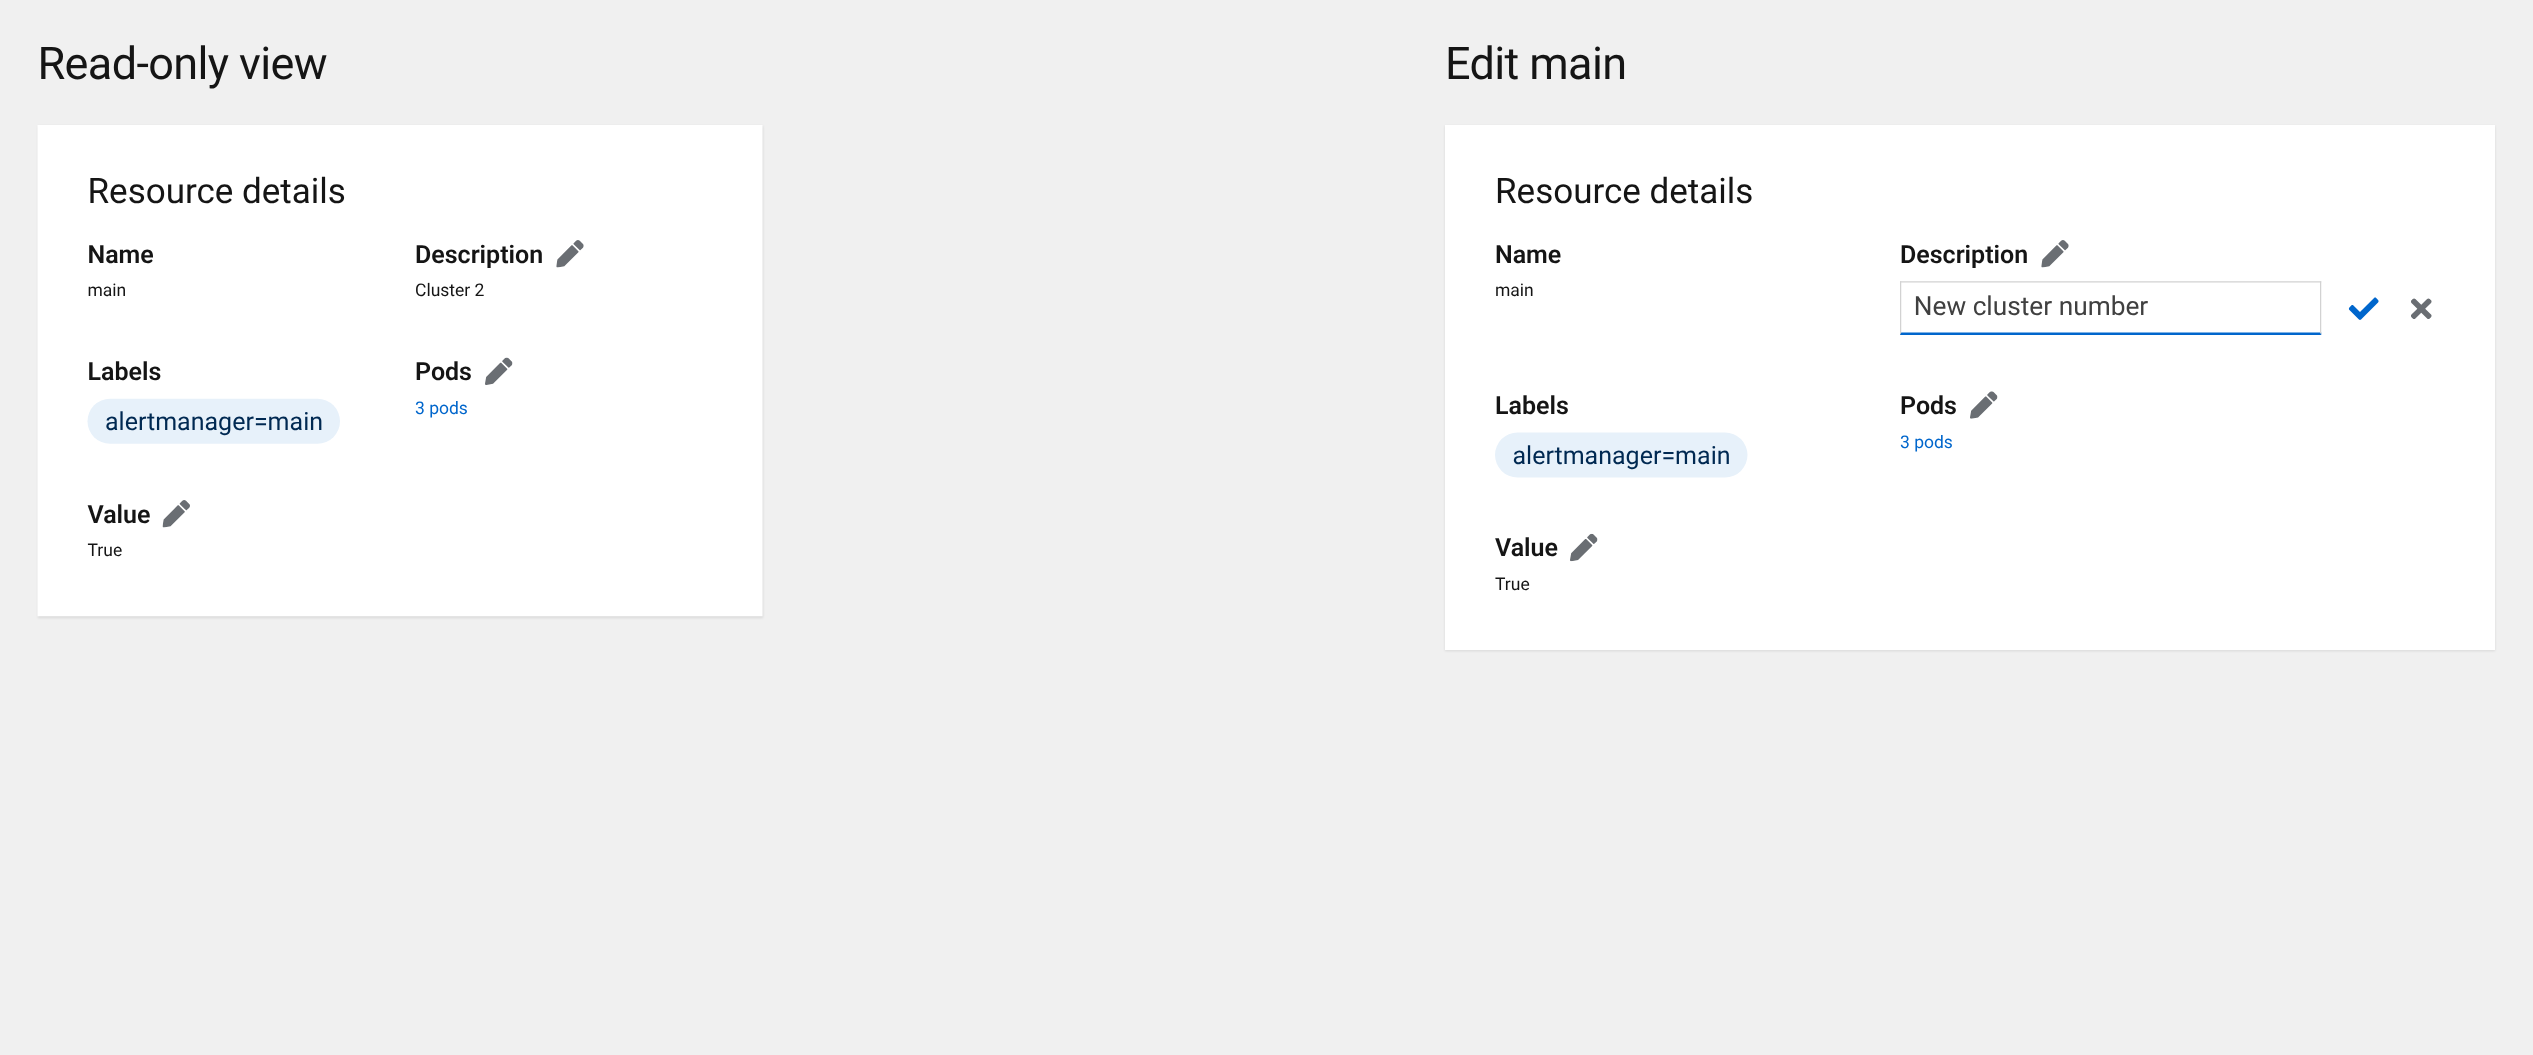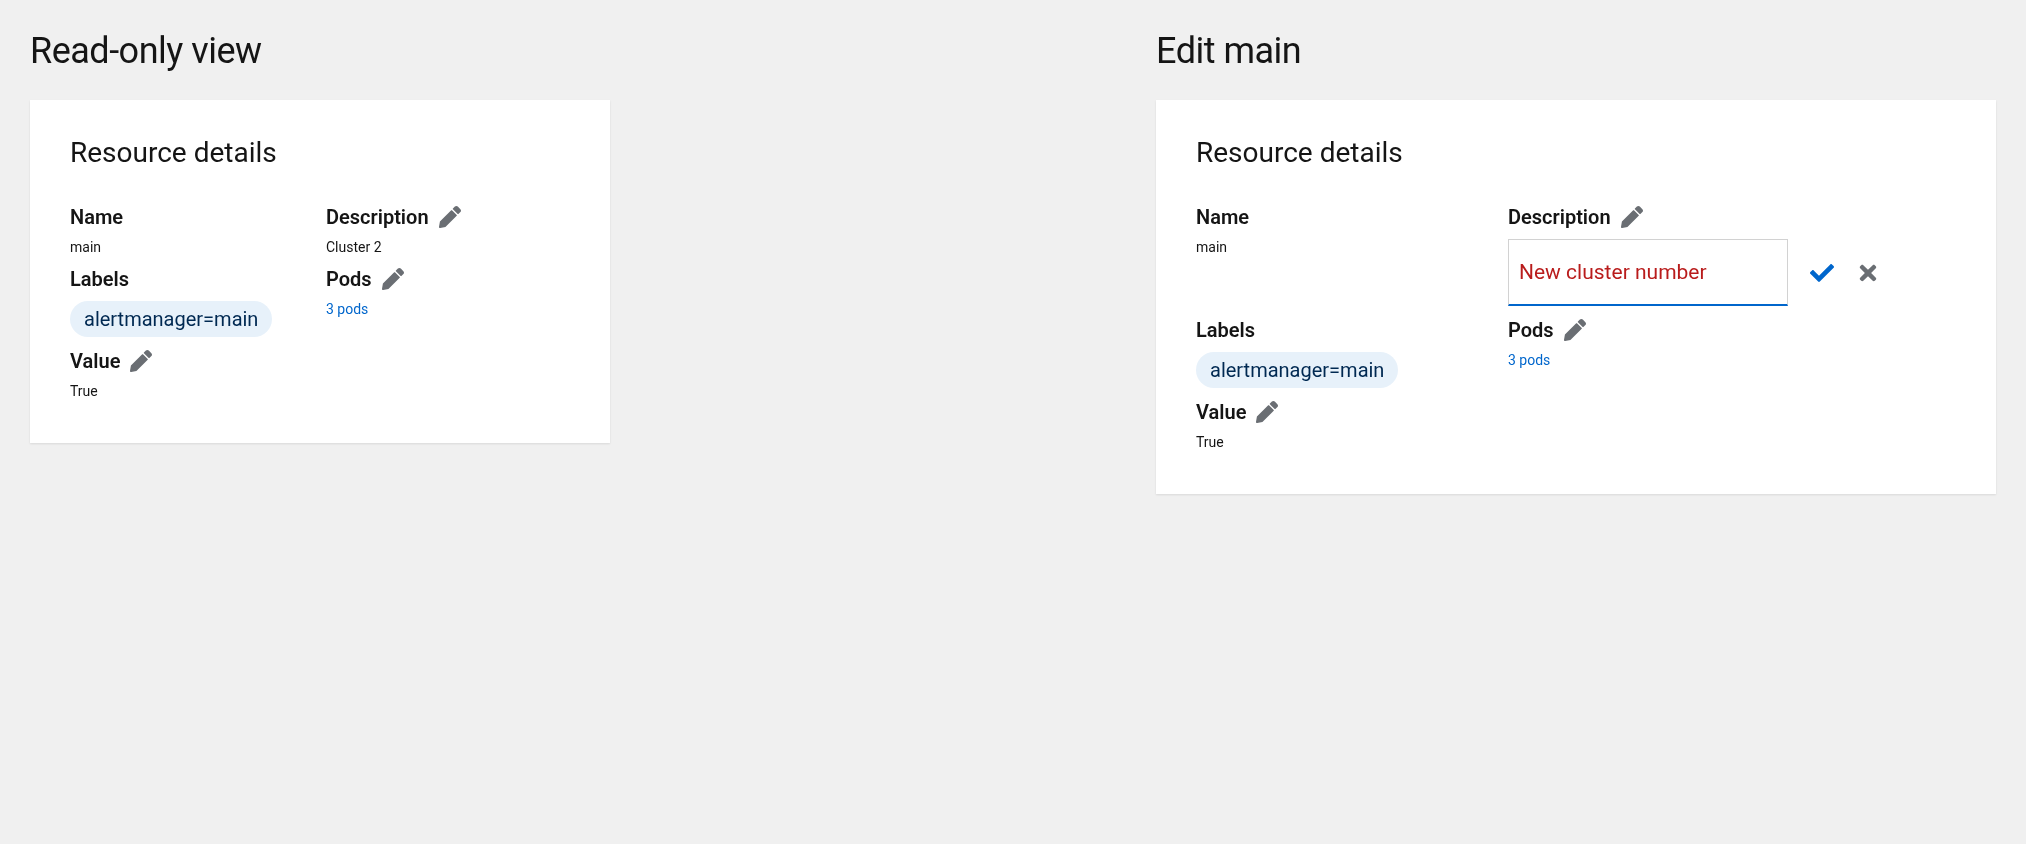--- a/index.html
+++ b/index.html
@@ -29,28 +29,27 @@
     }
     .card {
       background: #fff;
       padding: 36px 40px 44px 40px;
       box-shadow: 0 1px 2px rgba(0,0,0,0.1);
     }
     .card-title {
       font-size: 28px;
       font-weight: 400;
       color: #151515;
-      margin-bottom: 36px;
+      margin-bottom: 22px;
     }
     .grid {
       display: grid;
       grid-template-columns: 1fr 1fr;
       row-gap: 44px;
       column-gap: 24px;
-      gap: 12px;
     }
     .field-label {
       font-size: 20px;
       font-weight: 600;
       color: #151515;
       margin-bottom: 10px;
       display: flex;
       align-items: center;
       gap: 10px;
     }
@@ -79,26 +78,26 @@
       flex-shrink: 0;
     }
     .input-row {
       display: flex;
       align-items: center;
       gap: 22px;
     }
     .text-input {
       font-family: inherit;
       font-size: 21px;
-      padding: 20px 10px;
+      padding: 8px 10px;
       border: 1px solid #d2d2d2;
       border-bottom: 2px solid #0066cc;
       outline: none;
-      width: 280px;
-      color: #b91c1c;
+      width: 337px;
+      color: #404040;
     }
     .action-icon {
       width: 24px;
       height: 24px;
       cursor: pointer;
       flex-shrink: 0;
     }
     .check-icon { color: #0066cc; }
     .x-icon { color: #6a6e73; }
     .edit .grid { grid-template-columns: 300px 1fr; }

